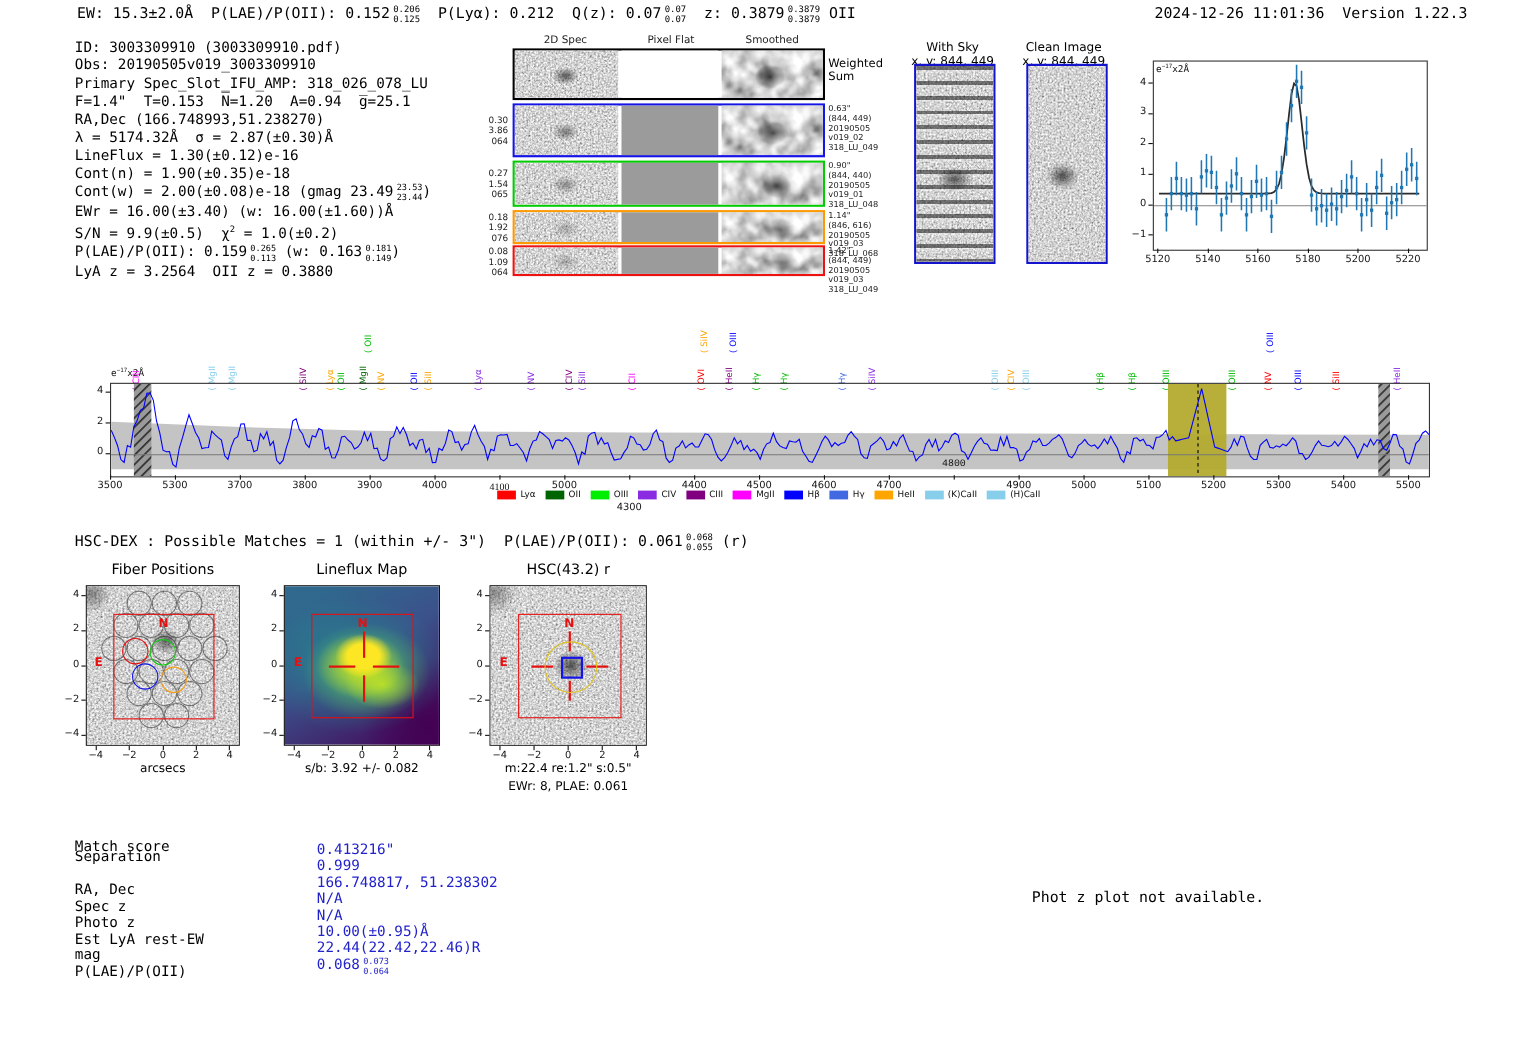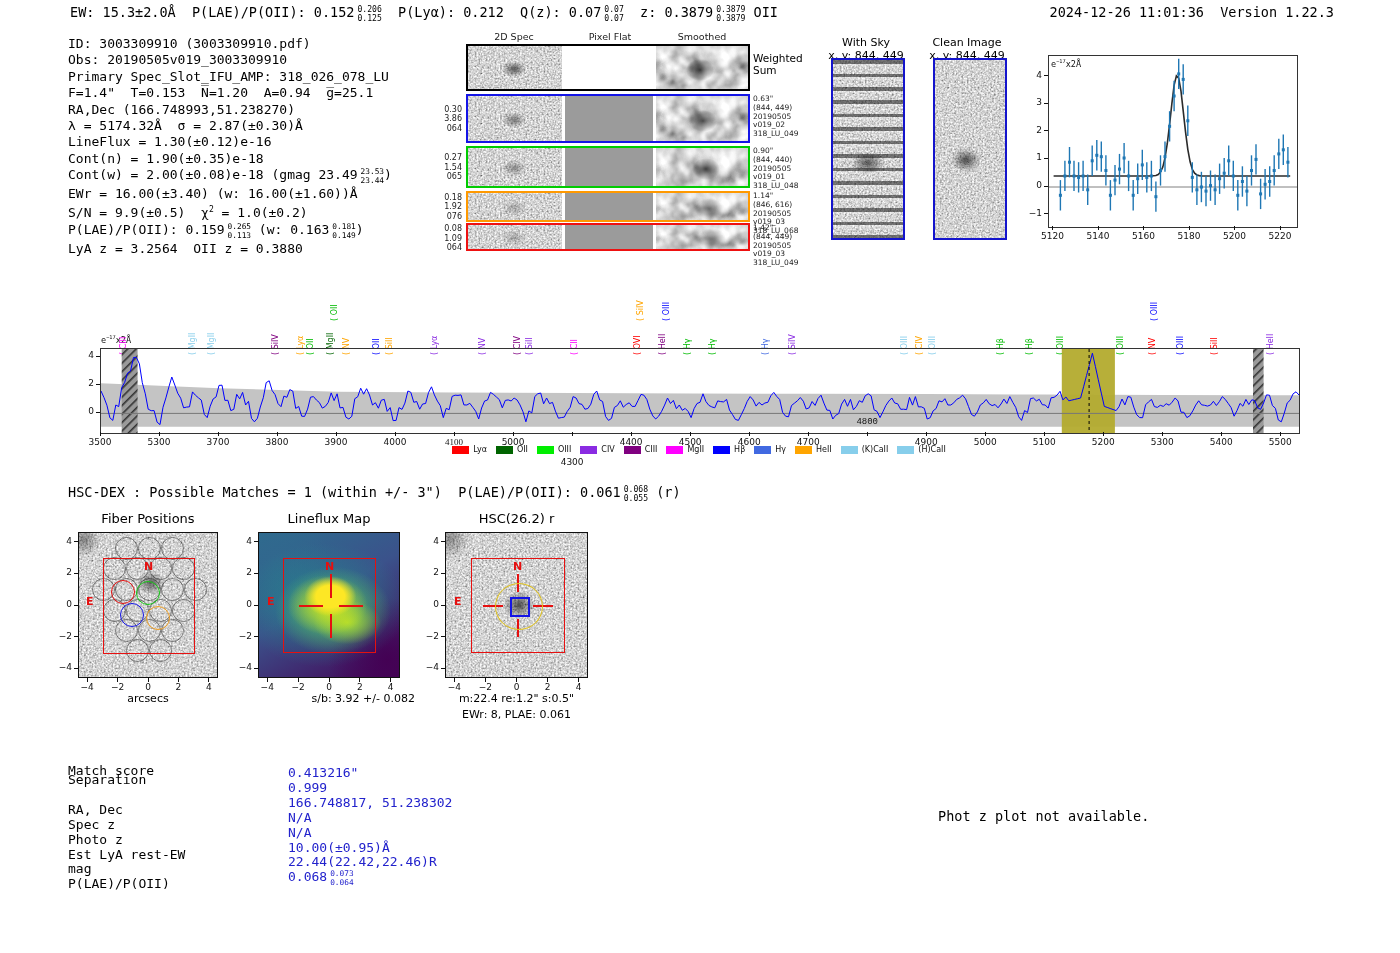--- a/index.html
+++ b/index.html
@@ -482,21 +482,21 @@
       <span class="legenditem">
         <span class="legendswatch" style="background: rgb(135, 206, 235);"></span>
         <span class="legendtext">(H)CaII</span>
       </span>
     </div>
 
   <div class="abs mono hdr" style="left:68px;top:484px;">HSC-DEX : Possible Matches = 1 (within +/- 3")  P(LAE)/P(OII): 0.061<span class="frac"><div>0.068</div><div>0.055</div></span> (r)</div>
 
   <div class="abs cuttitle" style="left:78px;top:511px;width:140px;">Fiber Positions</div>
   <div class="abs cuttitle" style="left:258px;top:511px;width:142px;">Lineflux Map</div>
-  <div class="abs cuttitle" style="left:445px;top:511px;width:143px;">HSC(26.2) r</div>
+  <div class="abs cuttitle" style="left:445px;top:511px;width:143px;">HSC(43.2) r</div>
 
   <div class="imgbox" style="left:78px;top:532px;width:140px;height:146px;">
     <div class="tex tex-noise"></div>
     <div class="blob" style="left:58px;top:38px;width:28px;height:24px;opacity:.7;"></div>
     <div class="blob" style="left:-12px;top:-10px;width:34px;height:34px;opacity:.5;"></div>
     <div id="fibergrid">
         <div class="fibcirc" style="left: 36px; top: 4px; width: 23px; height: 23px; border: 1px solid rgba(40, 40, 40, 0.55);"></div>
         <div class="fibcirc" style="left: 59px; top: 4px; width: 23px; height: 23px; border: 1px solid rgba(40, 40, 40, 0.55);"></div>
         <div class="fibcirc" style="left: 82px; top: 4px; width: 23px; height: 23px; border: 1px solid rgba(40, 40, 40, 0.55);"></div>
         <div class="fibcirc" style="left: 24px; top: 24px; width: 23px; height: 23px; border: 1px solid rgba(40, 40, 40, 0.55);"></div>
@@ -611,21 +611,21 @@
       <div class="abs yticklab" style="left: 417px; top: 567.261px; width: 22px;">2</div>
       <div class="abs tickmark" style="left: 441px; top: 604.5px; width: 4px; height: 1px;"></div>
       <div class="abs yticklab" style="left: 417px; top: 599px; width: 22px;">0</div>
       <div class="abs tickmark" style="left: 441px; top: 636.239px; width: 4px; height: 1px;"></div>
       <div class="abs yticklab" style="left: 417px; top: 630.739px; width: 22px;">−2</div>
       <div class="abs tickmark" style="left: 441px; top: 667.978px; width: 4px; height: 1px;"></div>
       <div class="abs yticklab" style="left: 417px; top: 662.478px; width: 22px;">−4</div>
     </div>
 
   <div class="abs caption" style="left:78px;top:692px;width:140px;">arcsecs</div>
-  <div class="abs caption" style="left:243px;top:692px;width:172px;text-align:right;">s/b: 3.92 +/- 0.082</div>
+  <div class="abs caption" style="left:243px;top:692px;width:172px;">s/b: 3.92 +/- 0.082</div>
   <div class="abs caption" style="left:425px;top:692px;width:183px;">m:22.4  re:1.2"  s:0.5"</div>
   <div class="abs caption" style="left:425px;top:708px;width:183px;">EWr: 8, PLAE: 0.061</div>
 
   <div id="matchtable">
       <div class="abs mono matlab" style="left: 68px; top: 773px;">Separation</div>
       <div class="abs mono matval" style="left: 288px; top: 766px;">0.413216"</div>
       <div class="abs mono matlab" style="left: 68px; top: 764px;">Match score</div>
       <div class="abs mono matval" style="left: 288px; top: 780.9px;">0.999</div>
       <div class="abs mono matlab" style="left: 68px; top: 802.8px;">RA, Dec</div>
       <div class="abs mono matval" style="left: 288px; top: 795.8px;">166.748817, 51.238302</div>

